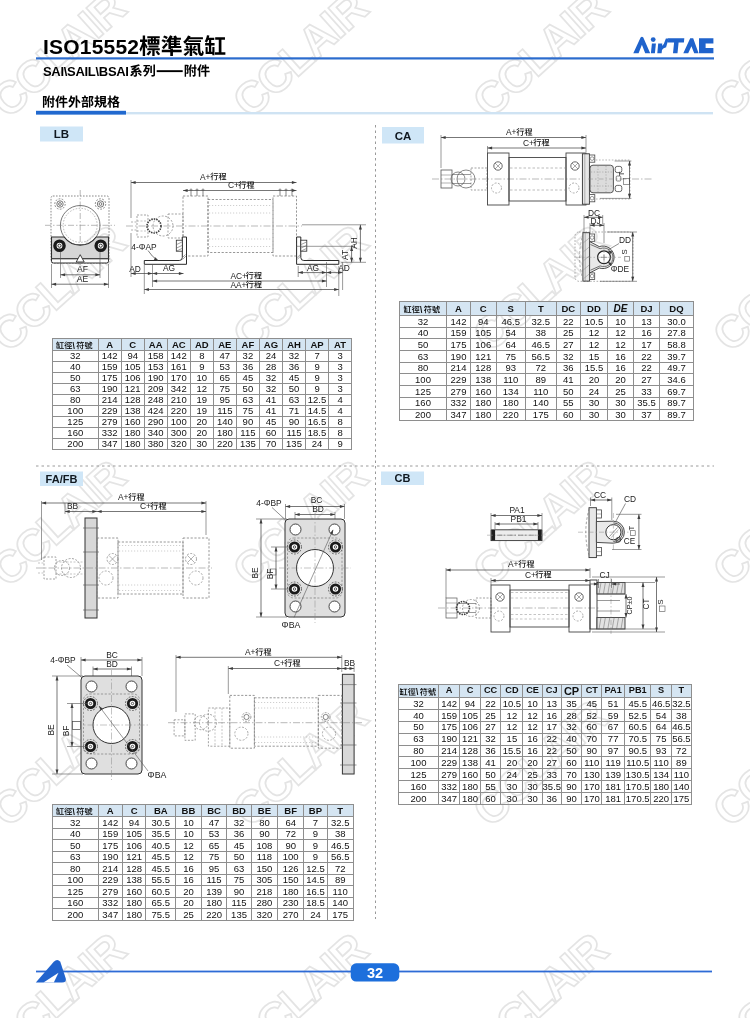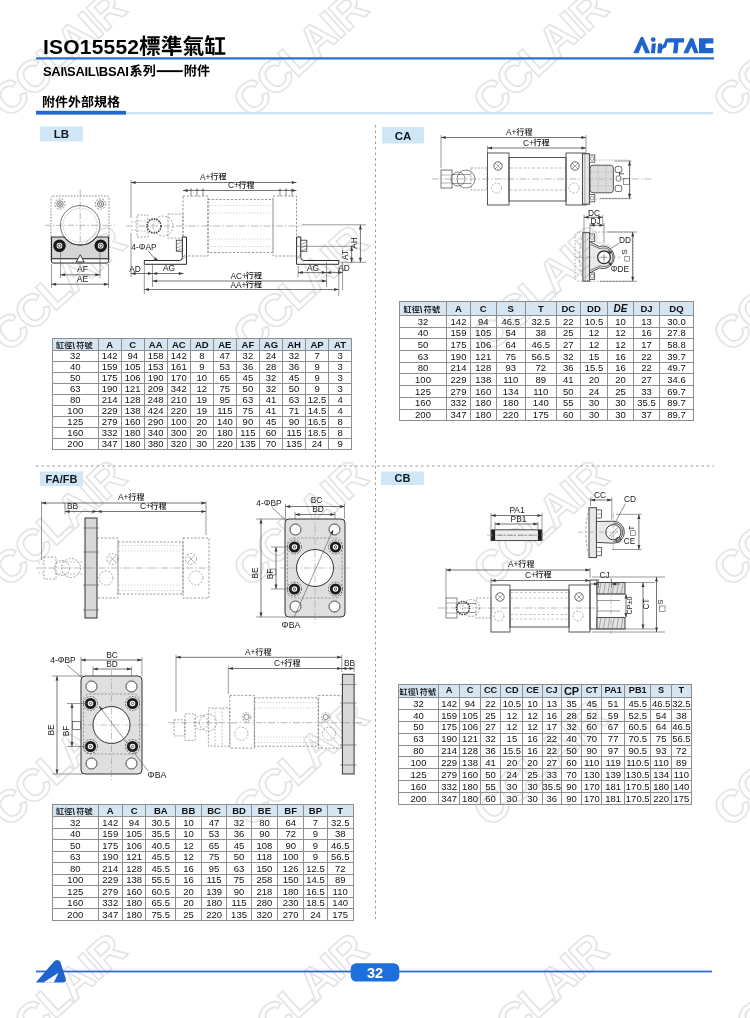--- a/index.html
+++ b/index.html
@@ -1127,21 +1127,21 @@
         <td>72</td>
       </tr>
       <tr style="height:11.5px;">
         <td>100</td>
         <td>229</td>
         <td>138</td>
         <td>55.5</td>
         <td>16</td>
         <td>115</td>
         <td>75</td>
-        <td>258</td>
+        <td>305</td>
         <td>150</td>
         <td>14.5</td>
         <td>89</td>
       </tr>
       <tr style="height:11.5px;">
         <td>125</td>
         <td>279</td>
         <td>160</td>
         <td>60.5</td>
         <td>20</td>

